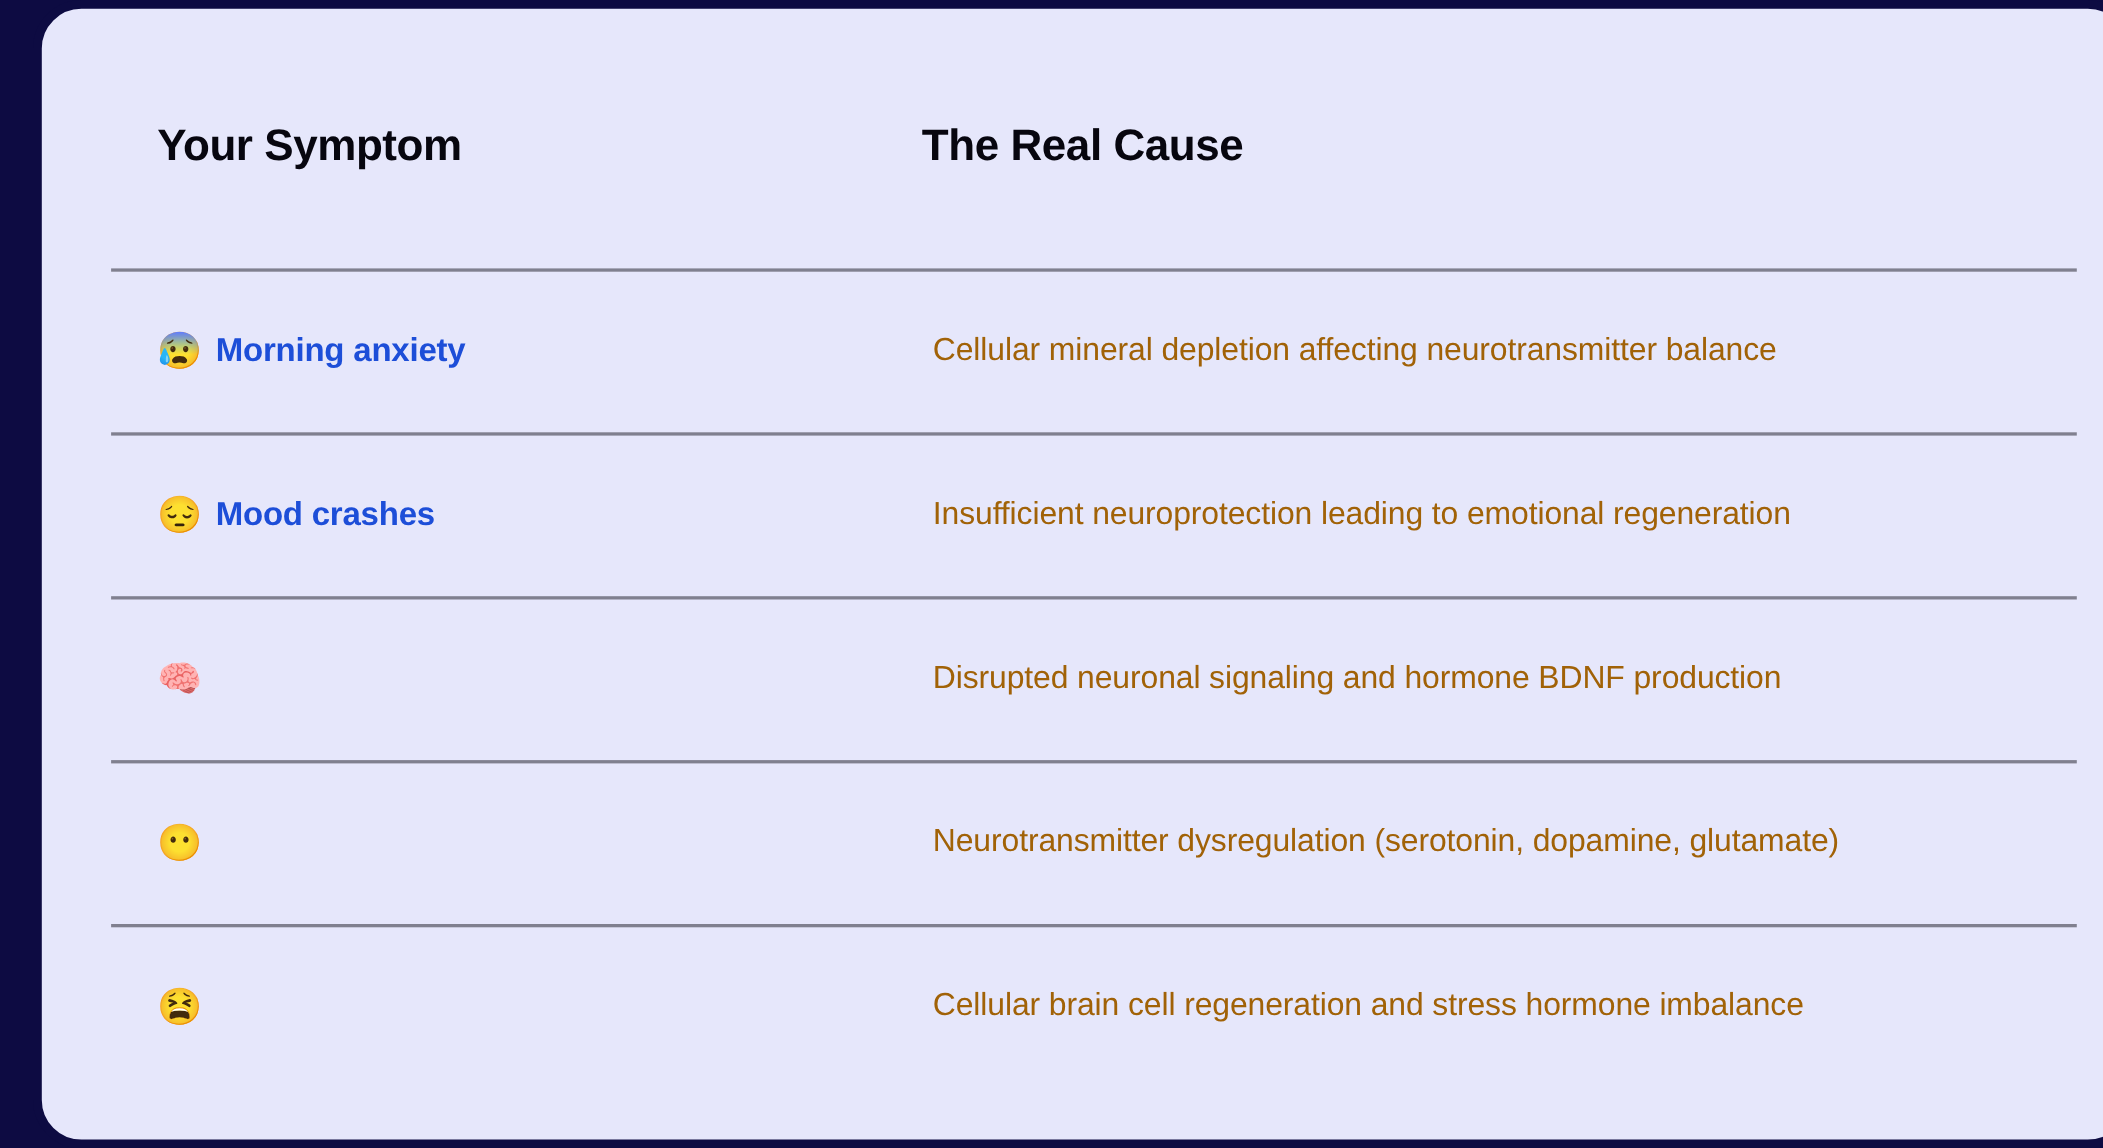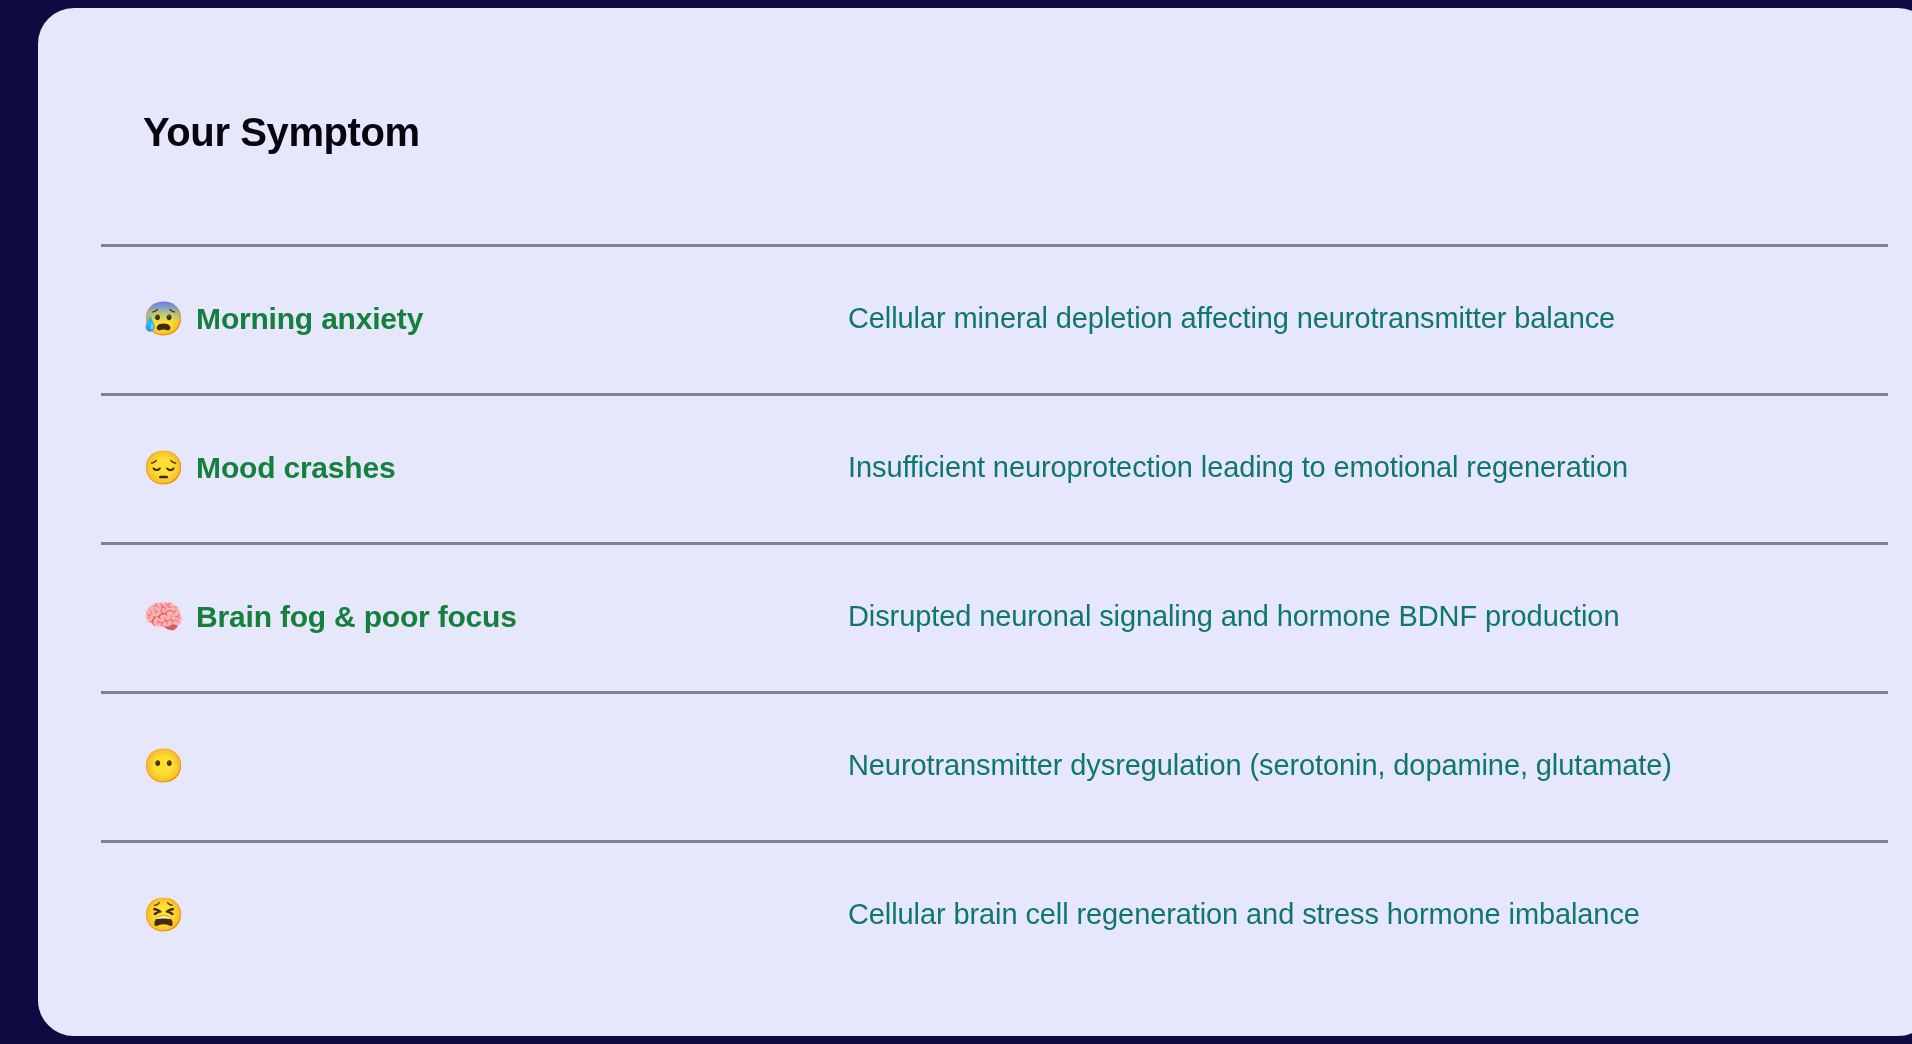--- a/index.html
+++ b/index.html
@@ -86,46 +86,47 @@
 
   .emoji {
     font-size: 33px;
     line-height: 1;
     display: inline-block;
   }
 
   .symptom-label {
     font-size: 30px;
     font-weight: 700;
-    color: #15803d;
+    color: #1d4ed8;
     letter-spacing: -0.2px;
   }
 
   .cell-cause {
     position: absolute;
     left: 810px;
     top: 0;
     height: 149px;
     display: flex;
     align-items: center;
     font-size: 29px;
     font-weight: 400;
-    color: #0f766e;
+    color: #a16207;
     letter-spacing: -0.1px;
     white-space: nowrap;
   }
 </style>
 </head>
 <body>
 
 <div id="card">
   <div id="table">
 
     <div class="header-row">
       <div class="col-head symptom">Your Symptom</div>
+      <div class="col-head cause">The Real Cause</div>
     </div>
 
     <div id="rows-host">
         <div class="divider" style="top: 236px;"></div>
         <div class="row" style="top: 236px;">
           <div class="cell-symptom">
             <span class="emoji">😰</span>
             <span class="symptom-label">Morning anxiety</span>
           </div>
           <div class="cell-cause">Cellular mineral depletion affecting neurotransmitter balance</div>
@@ -135,21 +136,20 @@
           <div class="cell-symptom">
             <span class="emoji">😔</span>
             <span class="symptom-label">Mood crashes</span>
           </div>
           <div class="cell-cause">Insufficient neuroprotection leading to emotional regeneration</div>
         </div>
         <div class="divider" style="top: 534px;"></div>
         <div class="row" style="top: 534px;">
           <div class="cell-symptom">
             <span class="emoji">🧠</span>
-            <span class="symptom-label">Brain fog &amp; poor focus</span>
           </div>
           <div class="cell-cause">Disrupted neuronal signaling and hormone BDNF production</div>
         </div>
         <div class="divider" style="top: 683px;"></div>
         <div class="row" style="top: 683px;">
           <div class="cell-symptom">
             <span class="emoji">😶</span>
           </div>
           <div class="cell-cause">Neurotransmitter dysregulation (serotonin, dopamine, glutamate)</div>
         </div>

